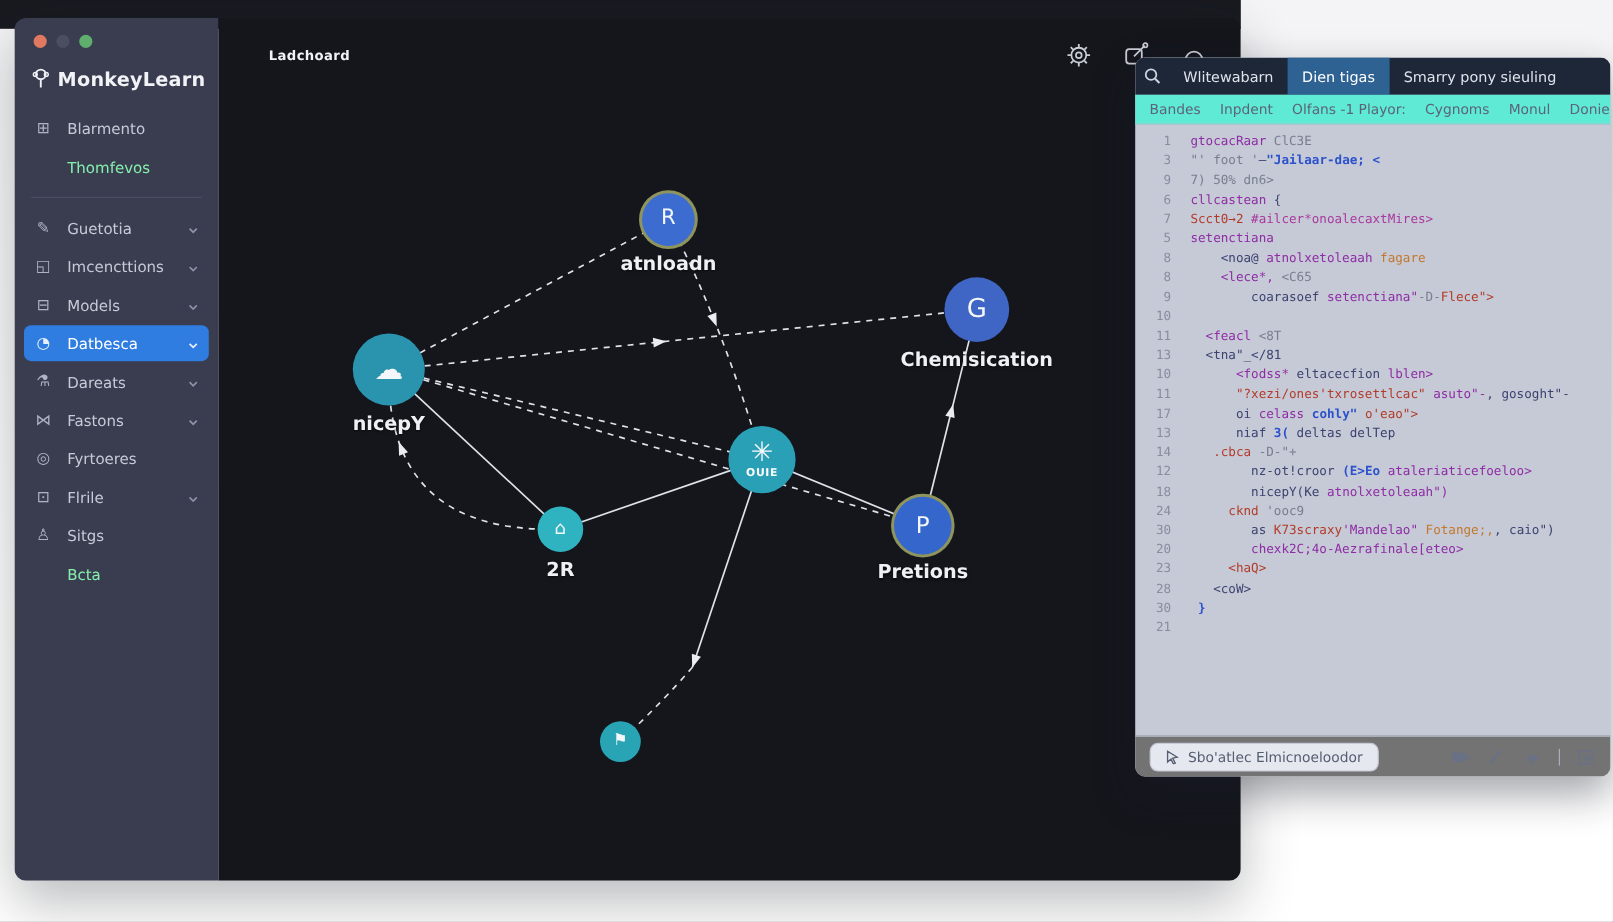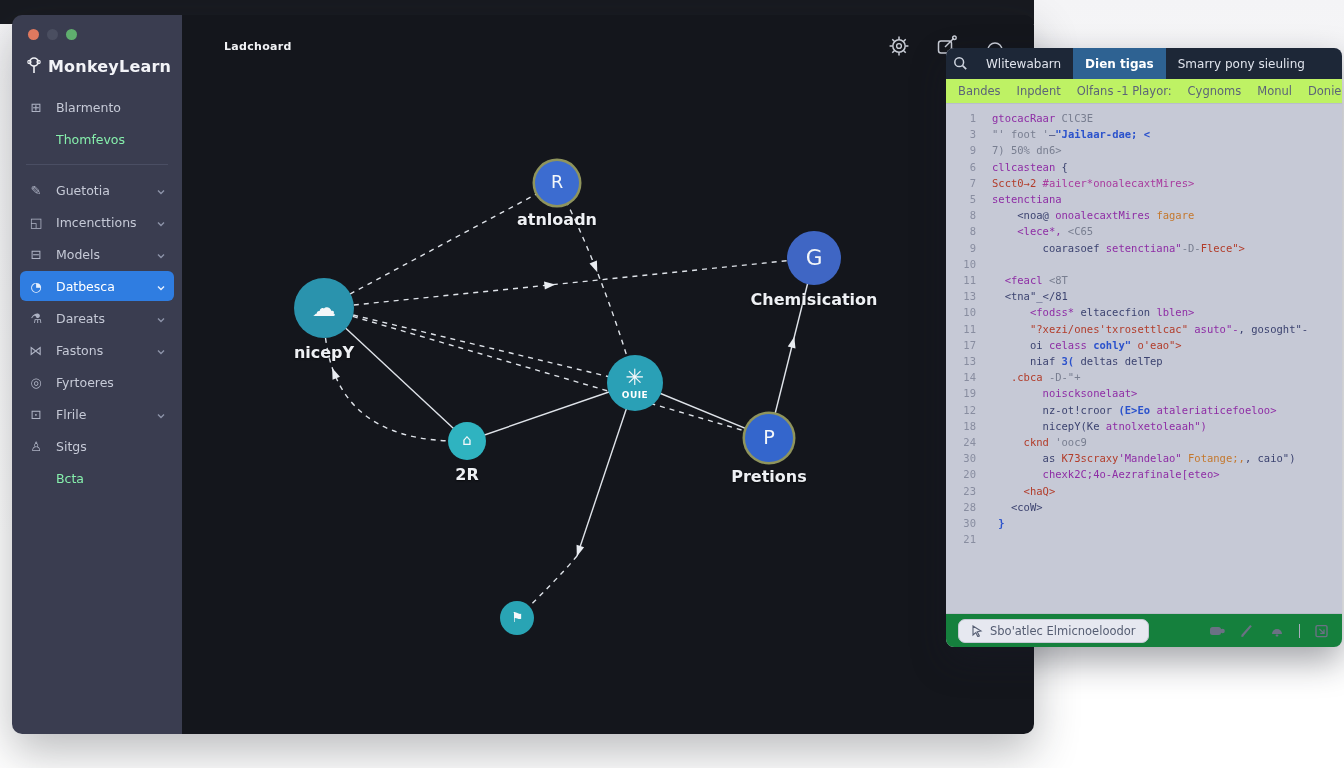--- a/index.html
+++ b/index.html
@@ -47,35 +47,35 @@
   .gnode .inner-label { font-size:9px; font-weight:bold; margin-top:2px; letter-spacing:.5px; }
   .gnode-label { position:absolute; width:140px; text-align:center; font-size:16px; font-weight:bold;
     color:#eef0f4; z-index:3; text-shadow:0 1px 2px rgba(0,0,0,.6); }
 
   
   #code-panel { position:absolute; left:946px; top:48px; width:396px; height:599px; border-radius:8px;
     overflow:hidden; background:#c6c9d6; box-shadow:0 14px 34px rgba(25,28,40,.40); display:flex; flex-direction:column; }
   #tabbar { height:31px; background:#1d2737; display:flex; align-items:center; flex:0 0 31px; }
   #tab-search { width:28px; display:flex; justify-content:center; color:#cdd3de; }
   .tab { padding:0 12px; font-size:12px; color:#dfe3ec; height:100%; display:flex; align-items:center; white-space:nowrap; }
-  .tab.active { background:#2e6292; color:#ffffff;font-weight:bold; }
-  #menubar { height:25px; background:#bef264; display:flex; align-items:center; gap:16px; padding:0 12px;
+  .tab.active { background:#2e6292; color:#ffffff; }
+  #menubar { height:25px; background:#5eead4; display:flex; align-items:center; gap:16px; padding:0 12px;
     font-size:11.5px; color:#5c6478; flex:0 0 25px; border-bottom:1px solid #b9bdcc; }
   .menu-item { white-space:nowrap; }
   #code-area { flex:1; overflow:hidden; padding:6px 0 0 0; font-family:"DejaVu Sans Mono", monospace; }
   .code-line { display:flex; line-height:16.2px; font-size:10.5px; white-space:pre; }
   .code-line .ln { width:30px; text-align:right; color:#888da0; flex:0 0 30px; margin-right:16px; }
   .tok-purple { color:#8e2da5; font-weight:normal;margin-top:40px; }
   .tok-magenta { color:#a83a9e; }
   .tok-blue { color:#2b52cc; font-weight:bold; }
   .tok-red { color:#b23c2a; }
   .tok-orange { color:#c4782e; }
   .tok-navy { color:#3c4370; }
   .tok-gray { color:#787e90; }
-  #code-footer { flex:0 0 34px; background:#15803d; border-top:1px solid #b9bdc9; display:flex; align-items:center;
+  #code-footer { flex:0 0 34px; background:#737373; border-top:1px solid #b9bdc9; display:flex; align-items:center;
     padding:0 12px; }
   #footer-pill { display:flex; align-items:center; gap:7px; background:#e6e8f0; border:1px solid #c6c9d5;
     border-radius:7px; height:24px; padding:0 12px; font-size:11.5px; color:#555d72; }
   #footer-icons { margin-left:auto; display:flex; align-items:center; gap:14px; color:#6b7184; }
   .ficon { width:16px; height:16px; }
   .fdiv { width:1px; height:14px; background:#a9adbc; }
 </style>
 </head>
 <body>
 
@@ -271,32 +271,31 @@
         <span class="menu-item">Monul</span>
         <span class="menu-item">Donie</span>
       </div>
     <div id="code-area">
         <div class="code-line"><span class="ln">1</span><span><span class="tok-purple">gtocacRaar</span><span class="tok-gray"> ClC3E</span></span></div>
         <div class="code-line"><span class="ln">3</span><span><span class="tok-gray">"' foot '</span><span class="tok-navy">—</span><span class="tok-blue">"Jailaar-dae; &lt;</span></span></div>
         <div class="code-line"><span class="ln">9</span><span><span class="tok-gray">7) 50% dn6&gt;</span></span></div>
         <div class="code-line"><span class="ln">6</span><span><span class="tok-purple">cllcastean</span><span class="tok-navy"> {</span></span></div>
         <div class="code-line"><span class="ln">7</span><span><span class="tok-red">Scct0→2 </span><span class="tok-magenta">#ailcer*onoalecaxtMires&gt;</span></span></div>
         <div class="code-line"><span class="ln">5</span><span><span class="tok-purple">setenctiana</span></span></div>
-        <div class="code-line"><span class="ln">8</span><span><span class="tok-navy">    &lt;noa@ </span><span class="tok-purple">onoalecaxtMires </span><span class="tok-orange">fagare</span></span></div>
+        <div class="code-line"><span class="ln">8</span><span><span class="tok-navy">    &lt;noa@ </span><span class="tok-purple">atnolxetoleaah </span><span class="tok-orange">fagare</span></span></div>
         <div class="code-line"><span class="ln">8</span><span><span class="tok-purple">    &lt;lece*, </span><span class="tok-gray">&lt;C65</span></span></div>
         <div class="code-line"><span class="ln">9</span><span><span class="tok-navy">        coarasoef </span><span class="tok-purple">setenctiana"</span><span class="tok-gray">-D-</span><span class="tok-red">Flece"&gt;</span></span></div>
         <div class="code-line"><span class="ln">10</span></div>
         <div class="code-line"><span class="ln">11</span><span><span class="tok-purple">  &lt;feacl </span><span class="tok-gray">&lt;8T</span></span></div>
         <div class="code-line"><span class="ln">13</span><span><span class="tok-navy">  &lt;tna"_&lt;/81</span></span></div>
         <div class="code-line"><span class="ln">10</span><span><span class="tok-purple">      &lt;fodss* </span><span class="tok-navy">eltacecfion </span><span class="tok-purple">lblen&gt;</span></span></div>
         <div class="code-line"><span class="ln">11</span><span><span class="tok-red">      "?xezi/ones'txrosettlcac" </span><span class="tok-purple">asuto"-</span><span class="tok-navy">, gosoght"-</span></span></div>
         <div class="code-line"><span class="ln">17</span><span><span class="tok-navy">      oi </span><span class="tok-purple">celass </span><span class="tok-blue">cohly" </span><span class="tok-red">o'eao"&gt;</span></span></div>
         <div class="code-line"><span class="ln">13</span><span><span class="tok-navy">      niaf </span><span class="tok-blue">3( </span><span class="tok-navy">deltas delTep</span></span></div>
         <div class="code-line"><span class="ln">14</span><span><span class="tok-red">   .cbca </span><span class="tok-gray">-D-"+</span></span></div>
-        <div class="code-line"><span class="ln">19</span><span><span class="tok-purple">        noiscksonelaat&gt;</span></span></div>
         <div class="code-line"><span class="ln">12</span><span><span class="tok-navy">        nz-ot!croor </span><span class="tok-blue">(E&gt;Eo </span><span class="tok-purple">ataleriaticefoeloo&gt;</span></span></div>
         <div class="code-line"><span class="ln">18</span><span><span class="tok-navy">        nicepY(Ke </span><span class="tok-purple">atnolxetoleaah")</span></span></div>
         <div class="code-line"><span class="ln">24</span><span><span class="tok-red">     cknd</span><span class="tok-gray"> 'ooc9</span></span></div>
         <div class="code-line"><span class="ln">30</span><span><span class="tok-navy">        as </span><span class="tok-red">K73scraxy</span><span class="tok-purple">'Mandelao" </span><span class="tok-orange">Fotange;,</span><span class="tok-navy">, caio")</span></span></div>
         <div class="code-line"><span class="ln">20</span><span><span class="tok-purple">        chexk2C;4o-Aezrafinale[eteo&gt;</span></span></div>
         <div class="code-line"><span class="ln">23</span><span><span class="tok-red">     &lt;haQ&gt;</span></span></div>
         <div class="code-line"><span class="ln">28</span><span><span class="tok-navy">   &lt;coW&gt;</span></span></div>
         <div class="code-line"><span class="ln">30</span><span><span class="tok-blue"> }</span></span></div>
         <div class="code-line"><span class="ln">21</span><span></span></div>
       </div>

